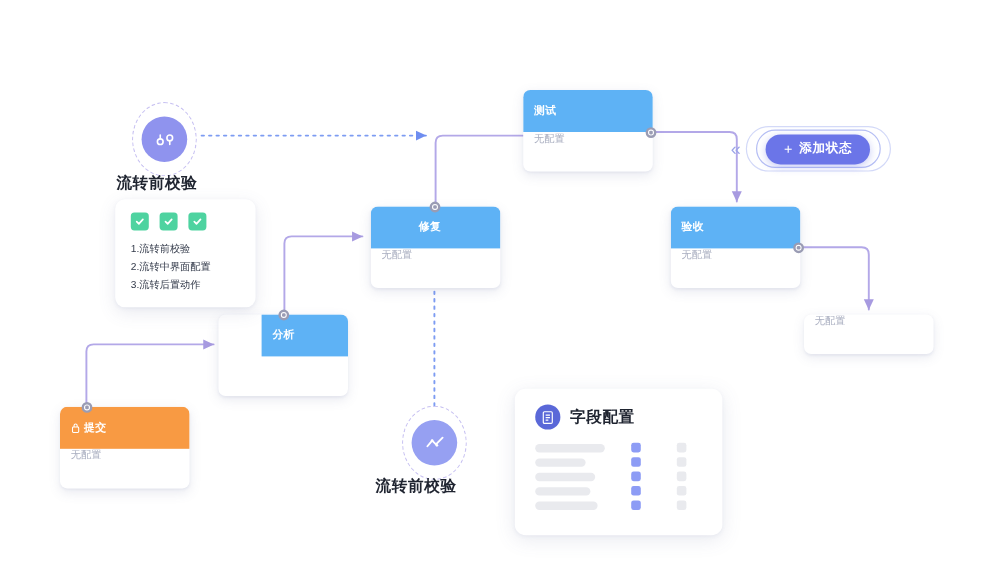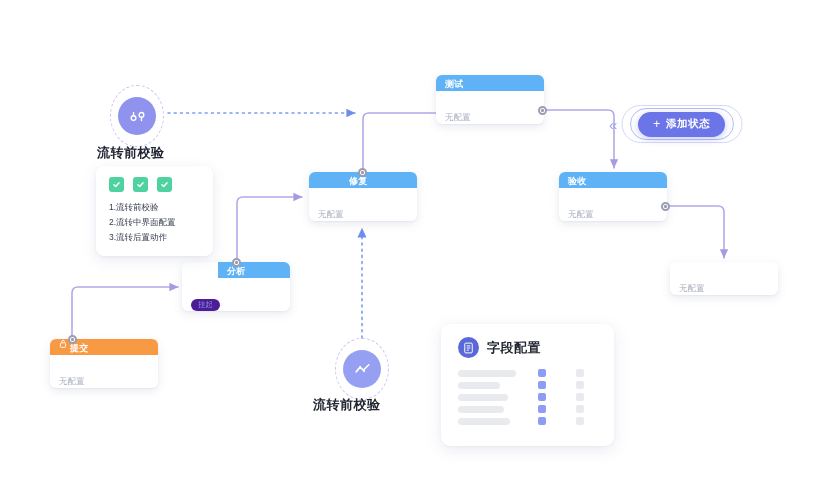--- a/index.html
+++ b/index.html
@@ -29,36 +29,36 @@
   .node {
     position: absolute;
     width: 108px;
     border-radius: 6px;
     background: #ffffff;
     box-shadow: 0 3px 10px rgba(90,100,150,0.13), 0 1px 2px rgba(90,100,150,0.07);
     overflow: hidden;
     z-index: 5;
   }
   .node-header {
-    height: 16px;
+    height: 35px;
     line-height: 19px;
     padding: 0 9px;
     font-size: 9px;
     font-weight: bold;
     color: #ffffff;
     letter-spacing: 0.3px;
     white-space: nowrap;
     display: flex;
-    align-items: flex-start;
+    align-items: center;
     gap: 3px;
   }
   .node-body {
     height: 33px;
     display: flex;
-    align-items: flex-end;
+    align-items: flex-start;
     padding: 0 9px;
     font-size: 8.5px;
     color: #a9aec0;
   }
   .node-body .tag {
     display: inline-block;
     background: #4c1d95;
     color: #8b90e8;
     font-size: 7.5px;
     border-radius: 8px;
@@ -392,21 +392,21 @@
     <div class="badge-circle light">
       <svg width="19" height="19" viewBox="0 0 24 24" fill="none" stroke="#ffffff" stroke-width="2" stroke-linecap="round" stroke-linejoin="round">
         <path d="M4 15 L9 9 L13 13 L20 6"></path>
         <circle cx="9" cy="9" r="1.4" fill="#ffffff" stroke="none"></circle>
         <circle cx="14" cy="14" r="1.4" fill="#ffffff" stroke="none"></circle>
       </svg>
     </div>
   </div>
   <div class="caption" style="left:313px; top:396px;">流转前校验</div>
 
-  <div class="field-panel" style="left:441px; top:324px;font-family:Liberation Serif, serif;">
+  <div class="field-panel" style="left:429px; top:324px;font-family:Liberation Serif, serif;">
     <div class="field-title-row">
       <div class="field-icon">
         <svg width="11" height="12" viewBox="0 0 14 16" fill="none" stroke="#ffffff" stroke-width="1.3">
           <rect x="2" y="1.5" width="10" height="13" rx="1.3"></rect>
           <path d="M4.6 5.2 H9.4 M4.6 8 H9.4 M4.6 10.8 H7.6"></path>
         </svg>
       </div>
       <div class="field-title">字段配置</div>
     </div>
     <div class="field-rows" id="fieldRows">

